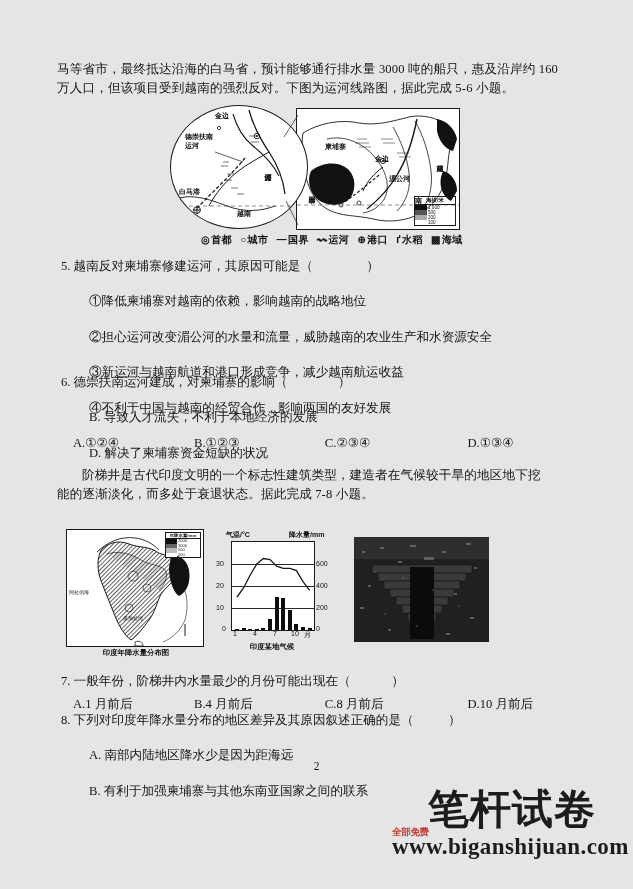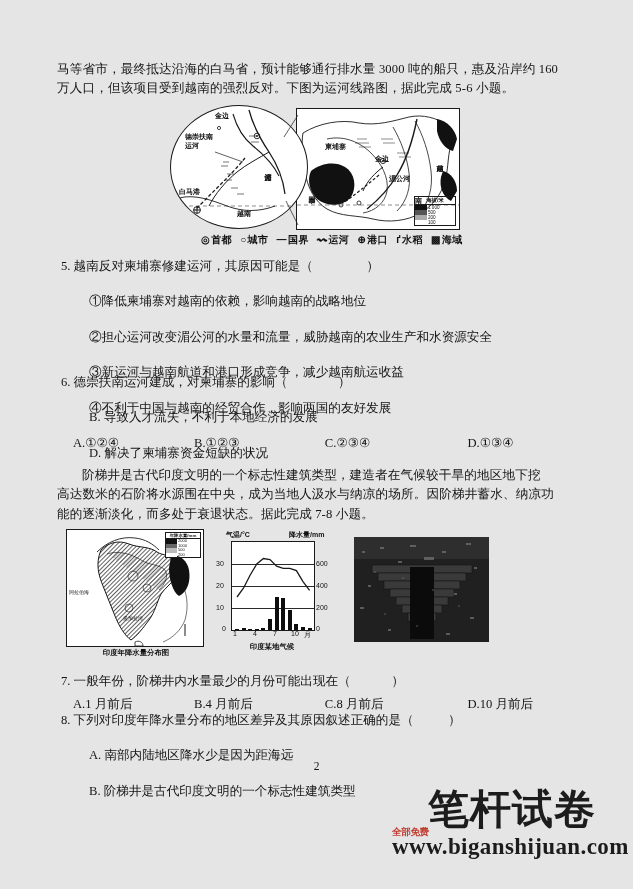--- a/index.html
+++ b/index.html
@@ -402,21 +402,20 @@
   </div>
 
   <div class="body-col" style="top:369px;">
     <p class="q-line">6. 德崇扶南运河建成，对柬埔寨的影响（                ）</p>
     <p class="opt-line">B. 导致人才流失，不利于本地经济的发展</p>
     <p class="opt-line">D. 解决了柬埔寨资金短缺的状况</p>
   </div>
 
   <div class="body-col" style="top:466px;">
     <p class="para indent">阶梯井是古代印度文明的一个标志性建筑类型，建造者在气候较干旱的地区地下挖</p>
-    <p class="para">高达数米的石阶将水源围在中央，成为当地人汲水与纳凉的场所。因阶梯井蓄水、纳凉功</p>
     <p class="para">能的逐渐淡化，而多处于衰退状态。据此完成 7-8 小题。</p>
   </div>
 
   <div id="fig-row2">
 
     <div id="india-map">
       <svg width="136" height="116" viewBox="0 0 136 116">
         <rect width="136" height="116" fill="#ffffff"></rect>
         <defs>
           <pattern id="hatchA" width="3" height="3" patternUnits="userSpaceOnUse" patternTransform="rotate(45)">
@@ -573,21 +572,21 @@
       <span class="c1">A.1 月前后</span>
       <span class="c2">B.4 月前后</span>
       <span class="c3">C.8 月前后</span>
       <span class="c4">D.10 月前后</span>
     </p>
   </div>
 
   <div class="body-col" style="top:707px;">
     <p class="q-line">8. 下列对印度年降水量分布的地区差异及其原因叙述正确的是（           ）</p>
     <p class="opt-line">A. 南部内陆地区降水少是因为距海远</p>
-    <p class="opt-line">B. 阶梯井是古代印度文明的一个标志性建筑类型</p>
+    <p class="opt-line">B. 有利于加强柬埔寨与其他东南亚国家之间的联系</p>
   </div>
 
   <div id="pageno">2</div>
 
   <div id="watermark">
     <div id="wm-cn">笔杆试卷</div>
     <div id="wm-free">全部免费</div>
     <div id="wm-url">www.biganshijuan.com</div>
   </div>
 

